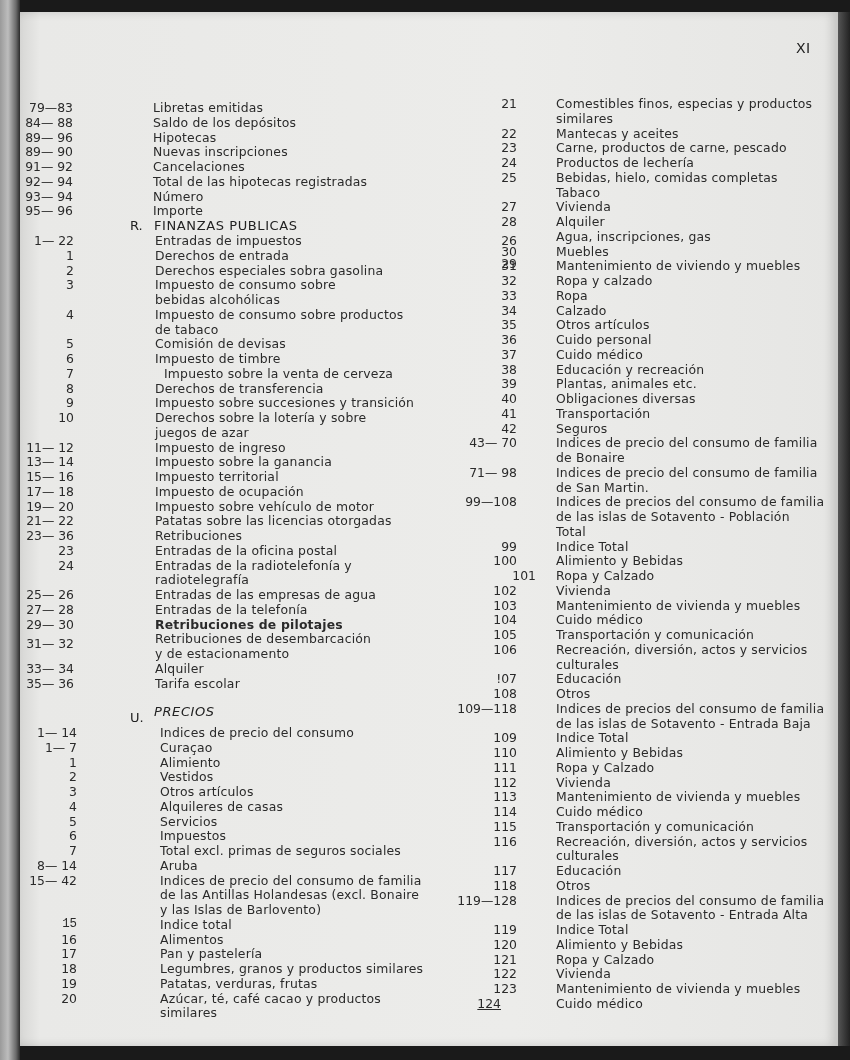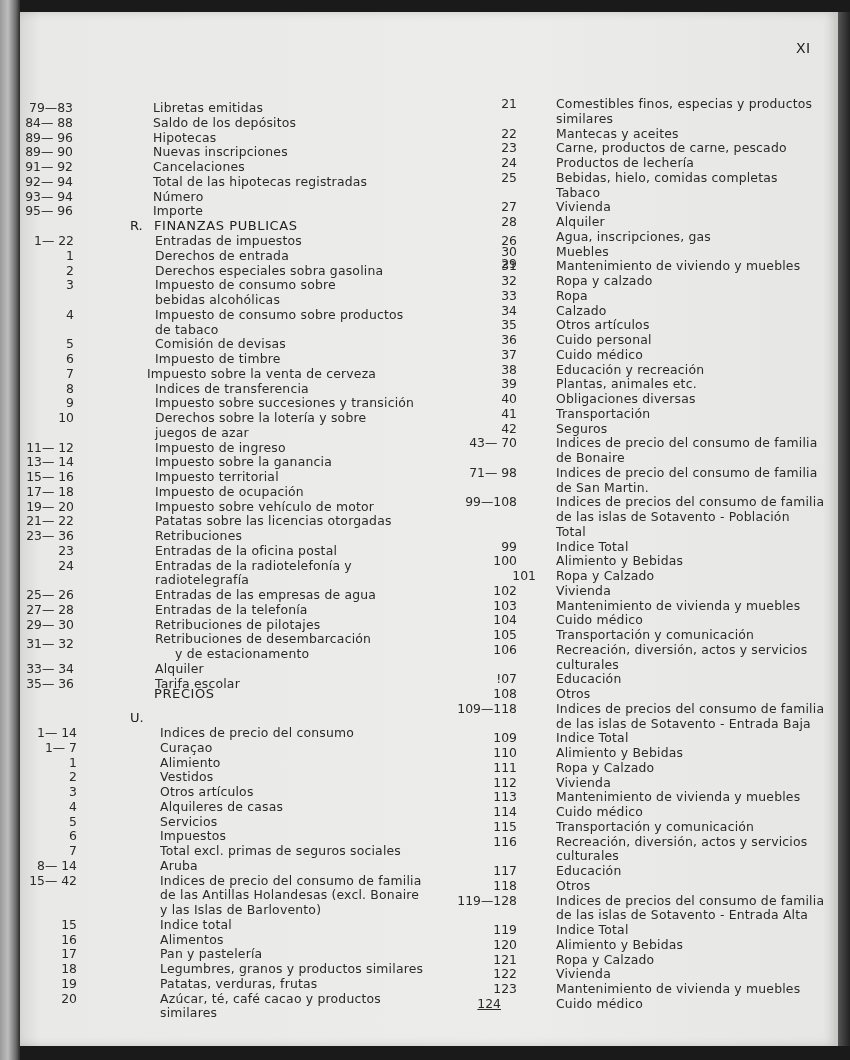--- a/index.html
+++ b/index.html
@@ -68,23 +68,23 @@
     <div class="txt" style="top: 292px; left: 155px;">bebidas alcohólicas</div>
     <div class="num" style="top: 306.75px; right: 776px;">4</div>
     <div class="txt" style="top: 306.75px; left: 155px;">Impuesto de consumo sobre productos</div>
     <div class="num" style="top: 321.5px; right: 776px;"></div>
     <div class="txt" style="top: 321.5px; left: 155px;">de tabaco</div>
     <div class="num" style="top: 336.25px; right: 776px;">5</div>
     <div class="txt" style="top: 336.25px; left: 155px;">Comisión de devisas</div>
     <div class="num" style="top: 351px; right: 776px;">6</div>
     <div class="txt" style="top: 351px; left: 155px;">Impuesto de timbre</div>
     <div class="num" style="top: 365.75px; right: 776px;">7</div>
-    <div class="txt" style="top: 365.75px; left: 147px;">Impuesto sobre la venta de cerveza</div>
+    <div class="txt" style="top: 365.75px; left: 164px;">Impuesto sobre la venta de cerveza</div>
     <div class="num" style="top: 380.5px; right: 776px;">8</div>
-    <div class="txt" style="top: 380.5px; left: 155px;">Indices de transferencia</div>
+    <div class="txt" style="top: 380.5px; left: 155px;">Derechos de transferencia</div>
     <div class="num" style="top: 395.25px; right: 776px;">9</div>
     <div class="txt" style="top: 395.25px; left: 155px;">Impuesto sobre succesiones y transición</div>
     <div class="num" style="top: 410px; right: 776px;">10</div>
     <div class="txt" style="top: 410px; left: 155px;">Derechos sobre la lotería y sobre</div>
     <div class="num" style="top: 424.75px; right: 776px;"></div>
     <div class="txt" style="top: 424.75px; left: 155px;">juegos de azar</div>
     <div class="num" style="top: 439.5px; right: 776px;">11— 12</div>
     <div class="txt" style="top: 439.5px; left: 155px;">Impuesto de ingreso</div>
     <div class="num" style="top: 454.25px; right: 776px;">13— 14</div>
     <div class="txt" style="top: 454.25px; left: 155px;">Impuesto sobre la ganancia</div>
@@ -102,31 +102,31 @@
     <div class="txt" style="top: 542.75px; left: 155px;">Entradas de la oficina postal</div>
     <div class="num" style="top: 557.5px; right: 776px;">24</div>
     <div class="txt" style="top: 557.5px; left: 155px;">Entradas de la radiotelefonía y</div>
     <div class="num" style="top: 572.25px; right: 776px;"></div>
     <div class="txt" style="top: 572.25px; left: 155px;">radiotelegrafía</div>
     <div class="num" style="top: 587px; right: 776px;">25— 26</div>
     <div class="txt" style="top: 587px; left: 155px;">Entradas de las empresas de agua</div>
     <div class="num" style="top: 601.75px; right: 776px;">27— 28</div>
     <div class="txt" style="top: 601.75px; left: 155px;">Entradas de la telefonía</div>
     <div class="num" style="top: 616.5px; right: 776px;">29— 30</div>
-    <div class="txt" style="top: 616.5px; left: 155px;">Retribuciones de pilotajes</div>
+    <div class="txt" style="top: 616.5px; left: 155px; font-weight: bold;">Retribuciones de pilotajes</div>
     <div class="num" style="top: 636px; right: 776px; margin-left: 40px;">31— 32</div>
     <div class="txt" style="top: 631.25px; left: 155px;">Retribuciones de desembarcación</div>
     <div class="num" style="top: 646px; right: 776px;"></div>
-    <div class="txt" style="top: 646px; left: 155px; margin-left: 20px;">y de estacionamento</div>
+    <div class="txt" style="top: 646px; left: 155px;">y de estacionamento</div>
     <div class="num" style="top: 660.75px; right: 776px;">33— 34</div>
     <div class="txt" style="top: 660.75px; left: 155px;">Alquiler</div>
     <div class="num" style="top: 675.5px; right: 776px;">35— 36</div>
     <div class="txt" style="top: 675.5px; left: 155px;">Tarifa escolar</div>
     <div class="section-letter" style="top: 710px; left: 130px;">U.</div>
-    <div class="section-title" style="top: 686px; left: 154px;">PRECIOS</div>
+    <div class="section-title" style="top: 704px; left: 154px; font-style: italic;">PRECIOS</div>
     <div class="num" style="top: 725px; right: 773px;">1— 14</div>
     <div class="txt" style="top: 725px; left: 160px;">Indices de precio del consumo</div>
     <div class="num" style="top: 739.75px; right: 773px;">1— 7</div>
     <div class="txt" style="top: 739.75px; left: 160px;">Curaçao</div>
     <div class="num" style="top: 754.5px; right: 773px;">1</div>
     <div class="txt" style="top: 754.5px; left: 160px;">Alimiento</div>
     <div class="num" style="top: 769.25px; right: 773px;">2</div>
     <div class="txt" style="top: 769.25px; left: 160px;">Vestidos</div>
     <div class="num" style="top: 784px; right: 773px;">3</div>
     <div class="txt" style="top: 784px; left: 160px;">Otros artículos</div>
@@ -139,21 +139,21 @@
     <div class="num" style="top: 843px; right: 773px;">7</div>
     <div class="txt" style="top: 843px; left: 160px;">Total excl. primas de seguros sociales</div>
     <div class="num" style="top: 857.75px; right: 773px;">8— 14</div>
     <div class="txt" style="top: 857.75px; left: 160px;">Aruba</div>
     <div class="num" style="top: 872.5px; right: 773px;">15— 42</div>
     <div class="txt" style="top: 872.5px; left: 160px;">Indices de precio del consumo de familia</div>
     <div class="num" style="top: 887.25px; right: 773px;"></div>
     <div class="txt" style="top: 887.25px; left: 160px;">de las Antillas Holandesas (excl. Bonaire</div>
     <div class="num" style="top: 902px; right: 773px;"></div>
     <div class="txt" style="top: 902px; left: 160px;">y las Islas de Barlovento)</div>
-    <div class="num" style="top: 916.75px; right: 773px;">15</div>
+    <div class="num" style="top: 916.75px; right: 773px; font-family: Liberation Mono, monospace;">15</div>
     <div class="txt" style="top: 916.75px; left: 160px;">Indice total</div>
     <div class="num" style="top: 931.5px; right: 773px;">16</div>
     <div class="txt" style="top: 931.5px; left: 160px;">Alimentos</div>
     <div class="num" style="top: 946.25px; right: 773px;">17</div>
     <div class="txt" style="top: 946.25px; left: 160px;">Pan y pastelería</div>
     <div class="num" style="top: 961px; right: 773px;">18</div>
     <div class="txt" style="top: 961px; left: 160px;">Legumbres, granos y productos similares</div>
     <div class="num" style="top: 975.75px; right: 773px;">19</div>
     <div class="txt" style="top: 975.75px; left: 160px;">Patatas, verduras, frutas</div>
     <div class="num" style="top: 990.5px; right: 773px;">20</div>

